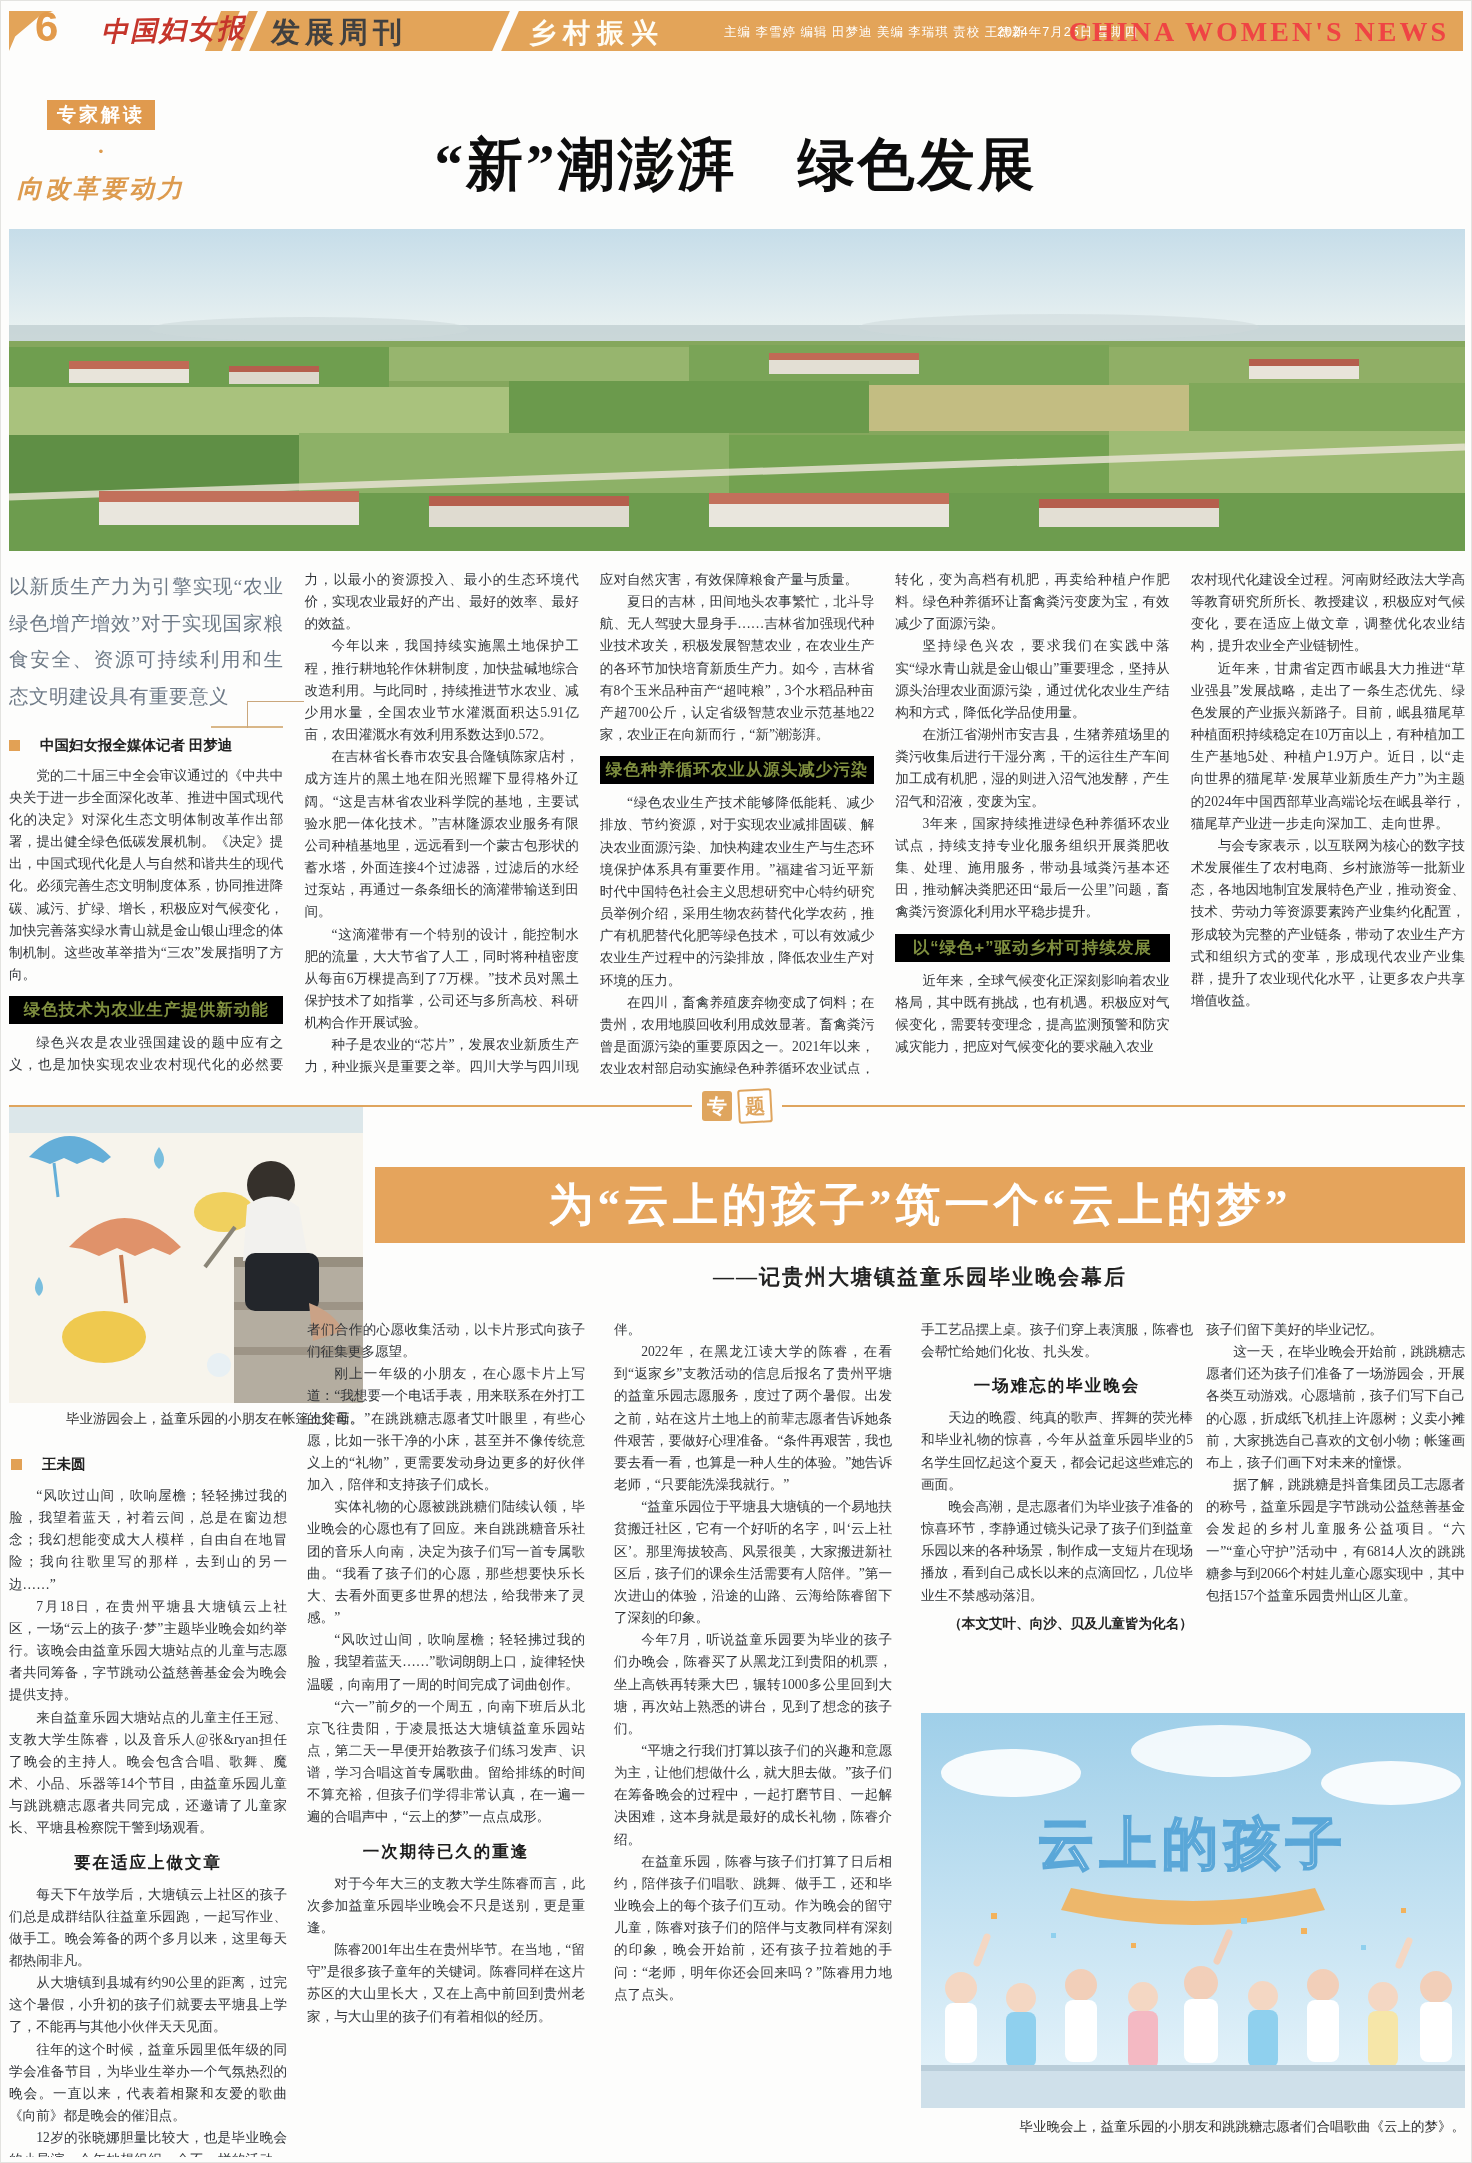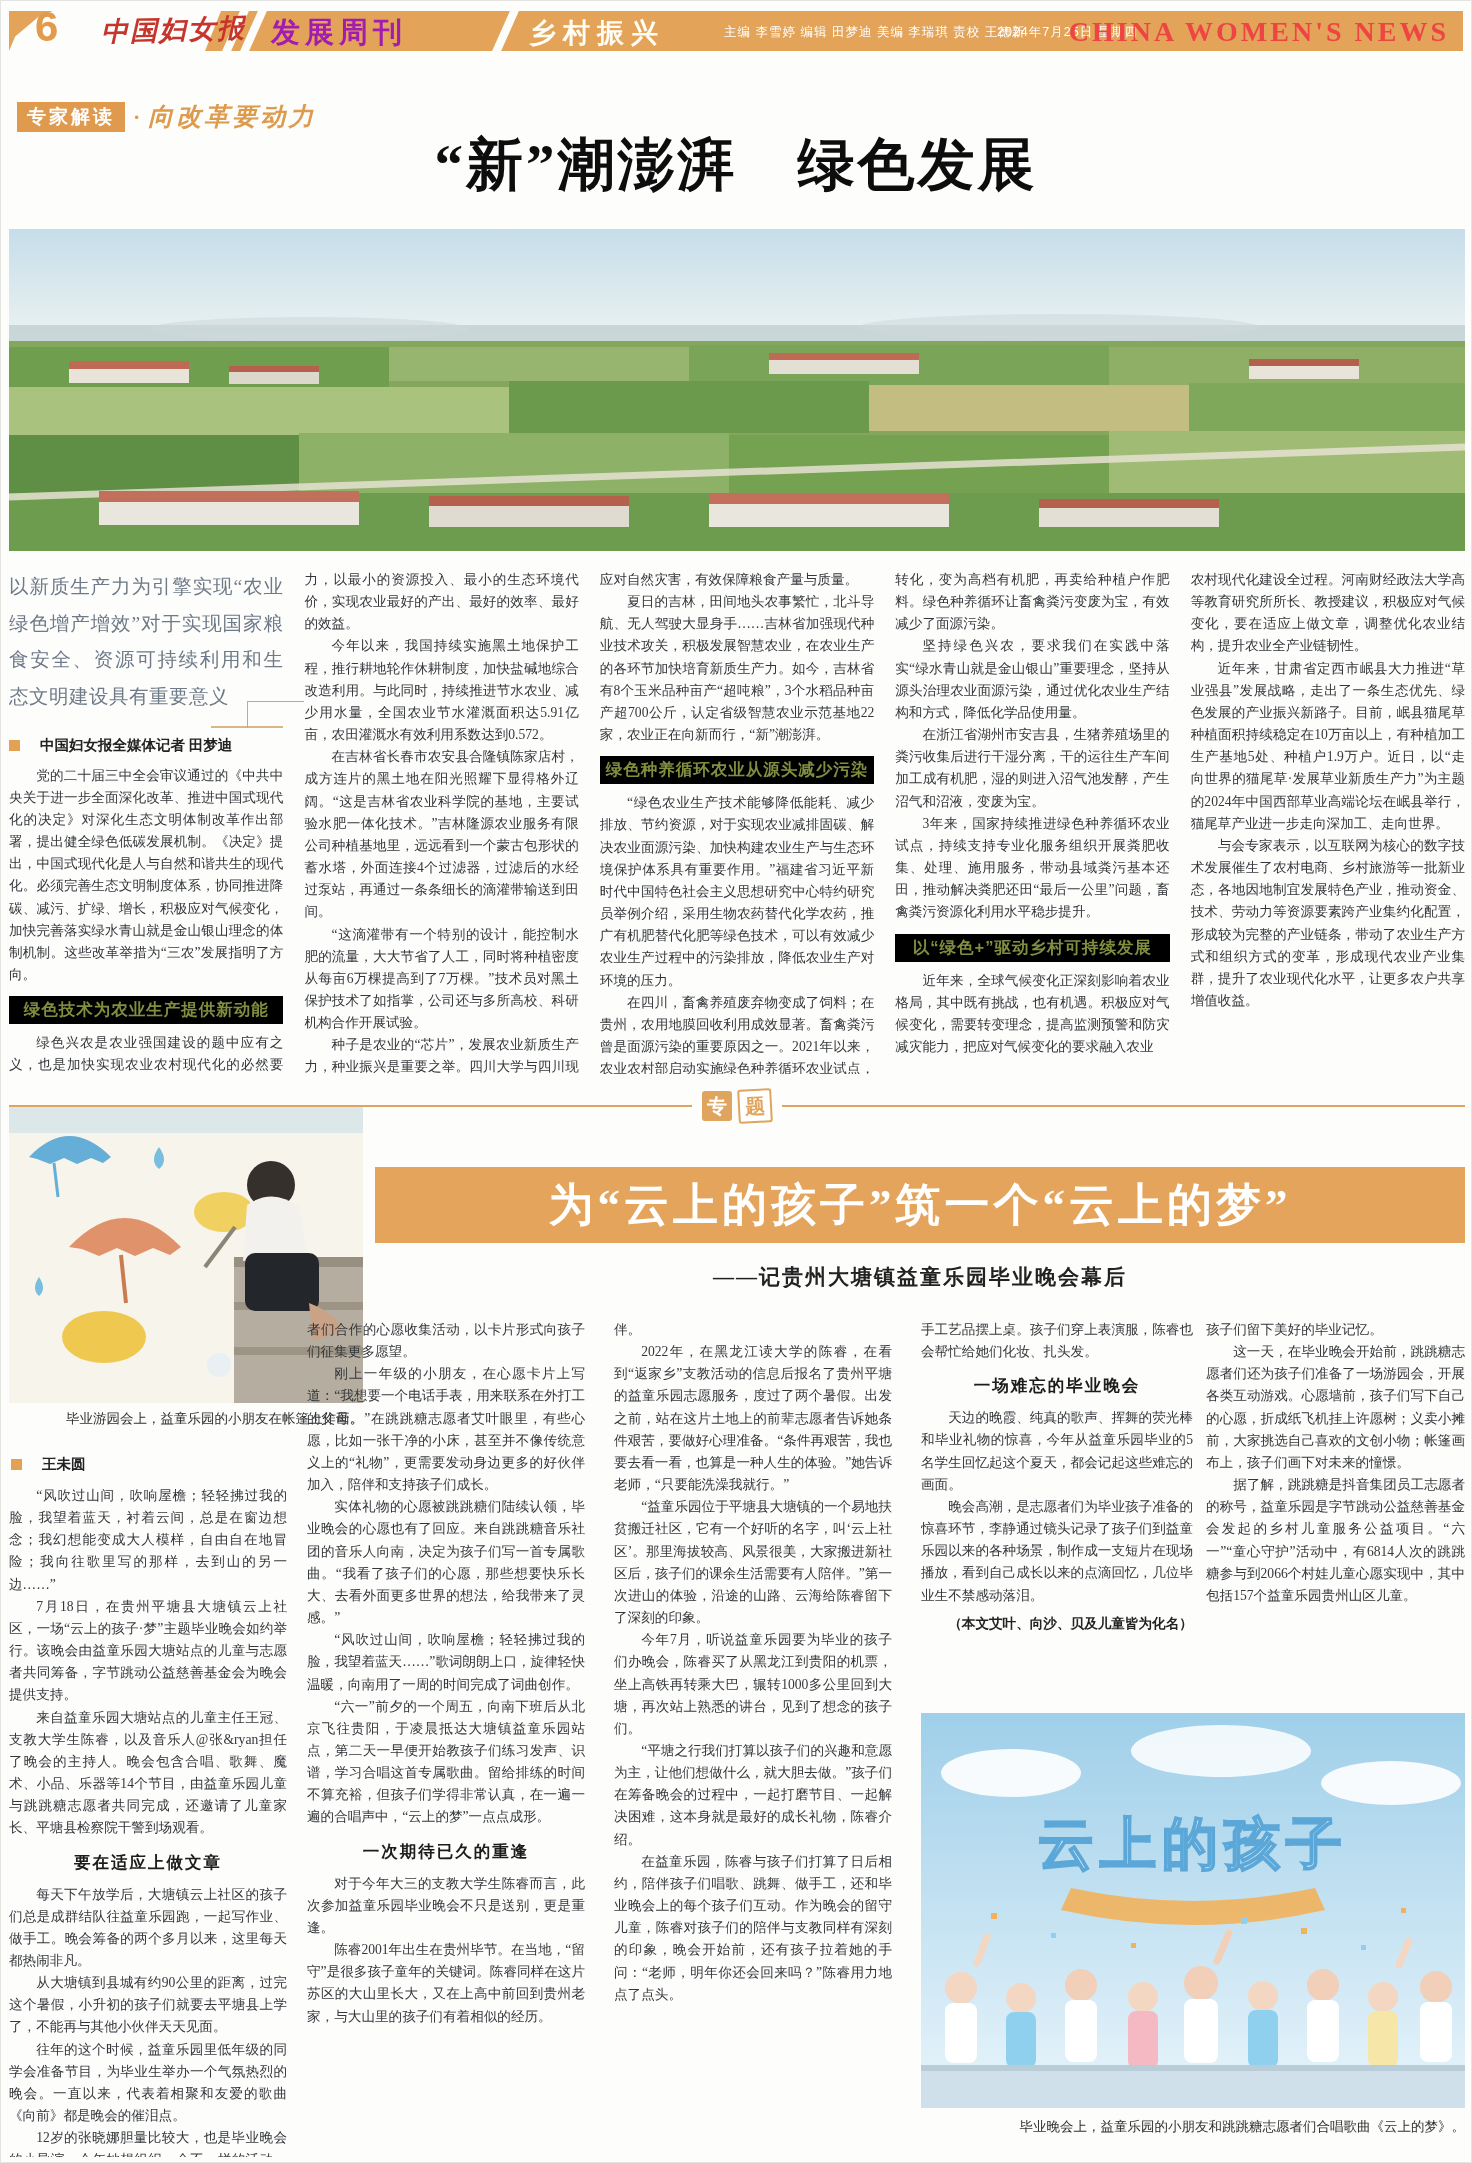--- a/index.html
+++ b/index.html
@@ -10,31 +10,31 @@
   .mh-bar{position:absolute;left:196px;top:0;right:0;bottom:0;background:#e3a459;
           clip-path:polygon(16px 0,100% 0,100% 100%,0 100%);}
   .mh-slash{position:absolute;top:-2px;bottom:-2px;width:9px;background:#fdfdfc;transform:skewX(-24deg);}
   .mh-corner{position:absolute;left:0;top:0;width:44px;height:40px;background:#e3a459;
              clip-path:polygon(0 0,100% 0,70% 12%,14% 64%,0 100%);}
   .mh-num{position:absolute;left:26px;top:-8px;font-family:"Liberation Sans",sans-serif;
           font-weight:900;font-size:42px;color:#e29a4b;}
   .mh-logo{position:absolute;left:92px;top:1px;font-size:27px;font-weight:900;font-style:italic;
            color:#c5352b;letter-spacing:2px;transform:rotate(-1.5deg);}
   .mh-week{position:absolute;left:262px;top:2px;font-family:"Liberation Sans",sans-serif;
-           font-weight:900;font-size:29px;color:#a21caf;letter-spacing:5px;}
+           font-weight:900;font-size:29px;color:#404040;letter-spacing:5px;}
   .mh-sect{position:absolute;left:520px;top:4px;font-family:"Liberation Sans",sans-serif;
            font-weight:700;font-size:27px;color:#fffdf5;letter-spacing:7px;}
   .mh-staff{position:absolute;left:715px;top:13px;font-family:"Liberation Sans",sans-serif;
             font-size:12.5px;color:#fff;letter-spacing:1px;white-space:nowrap;}
   .mh-date{position:absolute;left:988px;top:13px;font-family:"Liberation Sans",sans-serif;
            font-size:12.5px;color:#fff;letter-spacing:1px;white-space:nowrap;}
   .mh-eng{position:absolute;right:14px;top:5px;font-family:"Liberation Serif",serif;
           font-weight:700;font-size:28px;color:#ef4444;letter-spacing:3px;white-space:nowrap;}
   
-  .badge-row{position:absolute;left:16px;top:99px;display:flex;align-items:center;gap:8px;}
+  .badge-row{position:absolute;left:16px;top:99px;display:flex;align-items:center;gap:8px;flex-direction:column;}
   .badge-box{background:#e09a4e;color:#fff;font-family:"Liberation Sans",sans-serif;font-weight:900;
              font-size:19px;padding:2px 10px;letter-spacing:3px;}
   .badge-dot{color:#dd9b4e;font-size:22px;font-weight:900;}
   .badge-slogan{color:#dd9b4e;font-size:25px;font-weight:900;font-style:italic;letter-spacing:3px;}
   
   .headline1{position:absolute;left:0;top:126px;width:100%;text-align:center;
              font-size:57px;font-weight:900;color:#0d0d0d;letter-spacing:3px;}
   
   .photo{position:absolute;overflow:hidden;}
   .photo svg{display:block;}

